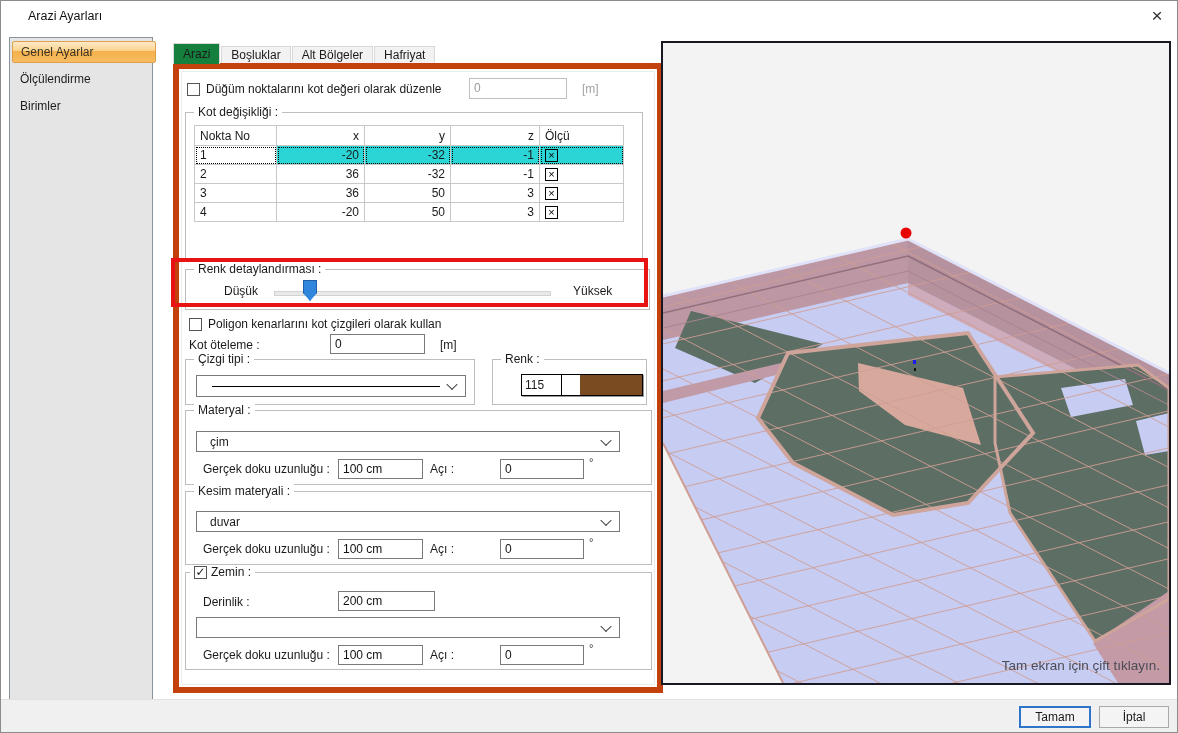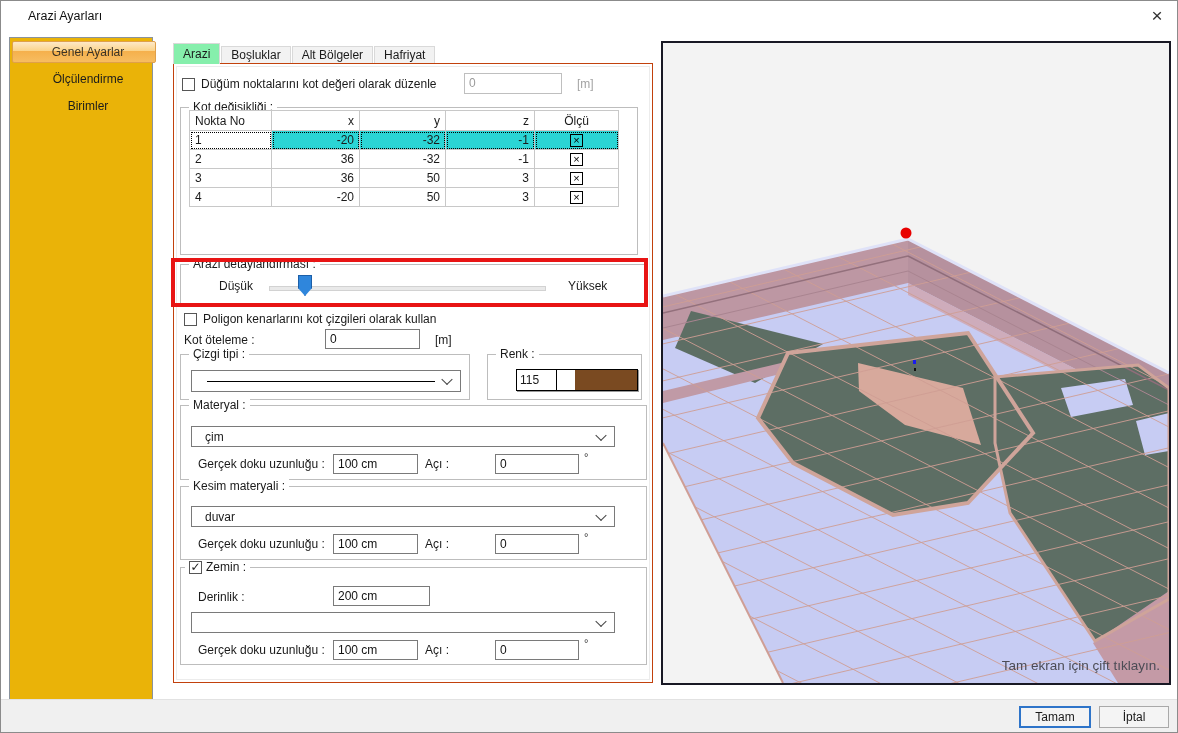--- a/index.html
+++ b/index.html
@@ -2,47 +2,47 @@
 <html><head>
 <meta charset="utf-8">
 <style>
   html,body{margin:0;padding:0;background:#d8d8d8;font-family:"Liberation Sans","DejaVu Sans",sans-serif;}
   .abs{position:absolute;}
   #dialog{position:relative;width:1176px;height:731px;background:#ffffff;border:1px solid #8b8b8b;overflow:hidden;font-size:12px;color:#1a1a1a;}
   
   .title{left:27px;top:8px;font-size:12.5px;color:#111;}
   .closex{left:1142px;top:2px;width:28px;height:26px;display:flex;align-items:center;justify-content:center;font-size:19px;color:#333;cursor:pointer;}
   
-  .sidebar{left:8px;top:36px;width:142px;height:661px;background:#eab308;border:1px solid #8a939c;text-align:center;}
+  .sidebar{left:8px;top:36px;width:142px;height:661px;background:#e5e5e5;border:1px solid #8a939c;}
   .side-item{position:absolute;left:2px;width:136px;height:22px;line-height:22px;padding-left:8px;color:#1c1c1c;}
   .side-item.sel{background:linear-gradient(#fde9c8,#fbd389 45%,#f5b04c 46%,#f7bd61);border:1px solid #dfa04b;border-radius:2px;width:134px;height:20px;line-height:20px;color:#3a3326;}
   
   .tabbar{left:172px;top:43px;height:20px;display:flex;align-items:flex-end;}
   .tab{height:17px;line-height:17px;padding:0 9px;border:1px solid #d9d9d9;border-bottom:none;background:#f2f2f2;color:#1a1a1a;margin-right:1px;}
-  .tab.active{background:#86efac;height:20px;line-height:20px;position:relative;z-index:3;}
-  .tabpage{left:172px;top:62px;width:478px;height:618px;border:1px solid #c2410c;background:#fff;}
+  .tab.active{background:#15803d;height:20px;line-height:20px;position:relative;z-index:3;}
+  .tabpage{left:172px;top:62px;width:478px;height:618px;border:6px solid #c2410c;background:#fff;}
   .innerline{position:absolute;inset:2px;border:1px solid #ececec;pointer-events:none;}
   
   .cb{width:13px;height:13px;border:1px solid #565656;background:#fff;display:inline-block;box-sizing:border-box;}
   .cb.checked{color:#1a1a1a;font-size:12px;line-height:11px;text-align:center;}
   .lbl{white-space:nowrap;}
   .tin{border:1px solid #7a7a7a;background:#fff;box-sizing:border-box;font-size:12px;padding:2px 4px;line-height:14px;color:#111;overflow:hidden;}
   .tin.disabled{border-color:#bfbfbf;color:#9b9b9b;}
   .grp{border:1px solid #bdbdbd;box-sizing:border-box;}
   .grp>.gtitle{position:absolute;top:-8px;left:8px;background:#fff;padding:0 4px;white-space:nowrap;}
   .combo{border:1px solid #7a7a7a;background:#fff;box-sizing:border-box;display:flex;align-items:center;padding-left:13px;position:relative;}
   .chev{position:absolute;right:9px;top:50%;width:7px;height:7px;border-right:1.6px solid #444;border-bottom:1.6px solid #444;transform:translateY(-70%) rotate(45deg);}
   .unit{color:#1a1a1a;}
   .unit.gray{color:#a3a3a3;}
   
   table.kt{border-collapse:collapse;table-layout:fixed;width:429px;font-size:12px;}
   table.kt th,table.kt td{border:1px solid #c8c8c8;padding:0 5px;height:18px;overflow:hidden;white-space:nowrap;}
   table.kt th{font-weight:normal;text-align:left;height:19px;background:#fff;}
   table.kt th.r,table.kt td.r{text-align:right;}
-  table.kt th.c,table.kt td.c{text-align:center;}
+  table.kt th.c,table.kt td.c{}
   tr.selrow td{background:#2bd5d5;outline:1px dotted #000;outline-offset:-2px;}
   tr.selrow td:first-child{background:#fff;}
   .xbox{display:inline-flex;width:11px;height:11px;border:1px solid #000;align-items:center;justify-content:center;font-size:11px;line-height:1;color:#000;background:transparent;}
   
   .sl-track{background:#e9e9e9;border:1px solid #d2d2d2;}
   .sl-thumb{background:#2f86dc;border:1px solid #1c5fa8;clip-path:polygon(0 0,100% 0,100% 62%,50% 100%,0 62%);}
   
   .linetype-line{display:inline-block;width:228px;height:0;border-top:1.6px solid #000;margin-left:2px;}
   
   .renk-wrap{display:flex;border:1px solid #000;box-shadow:1px 1px 0 #9a9a9a;}
@@ -82,21 +82,21 @@
   <div class="abs tabpage">
     <div class="innerline"></div>
 
     <span class="abs cb" style="left:8px;top:14px;"></span>
     <span class="abs lbl" style="left:27px;top:13px;">Düğüm noktalarını kot değeri olarak düzenle</span>
     <div class="abs tin disabled" style="left:290px;top:9px;width:98px;height:21px;">0</div>
     <span class="abs unit gray" style="left:403px;top:13px;">[m]</span>
 
     <div class="abs grp" style="left:6px;top:43px;width:458px;height:148px;">
       <span class="gtitle">Kot değişikliği :</span>
-      <table class="kt abs" style="left:8px;top:2px;">
+      <table class="kt abs" style="left:8px;top:12px;">
         <colgroup>
             <col style="width:82px">
             <col style="width:88px">
             <col style="width:86px">
             <col style="width:89px">
             <col style="width:84px">
           </colgroup>
         <tbody>
             <tr>
           <th>Nokta No</th>
@@ -131,21 +131,21 @@
               <td class="r">-20</td>
               <td class="r">50</td>
               <td class="r">3</td>
           <td class="c"><span class="xbox">×</span></td>
         </tr>
       </tbody>
         </table>
     </div>
 
     <div class="abs grp" style="left:6px;top:200px;width:465px;height:41px;">
-      <span class="gtitle">Arazi detaylandırması :</span>
+      <span class="gtitle">Renk detaylandırması :</span>
       <span class="abs lbl" style="left:38px;top:14px;">Düşük</span>
       <div class="abs sl-track" style="left:88px;top:21px;width:275px;height:3px;"></div>
       <div class="abs sl-thumb" style="left:117px;top:10px;width:12px;height:19px;"></div>
       <span class="abs lbl" style="left:387px;top:14px;">Yüksek</span>
     </div>
 
     <span class="abs cb" style="left:10px;top:249px;"></span>
     <span class="abs lbl" style="left:29px;top:248px;">Poligon kenarlarını kot çizgileri olarak kullan</span>
 
     <span class="abs lbl" style="left:10px;top:269px;">Kot öteleme :</span>

